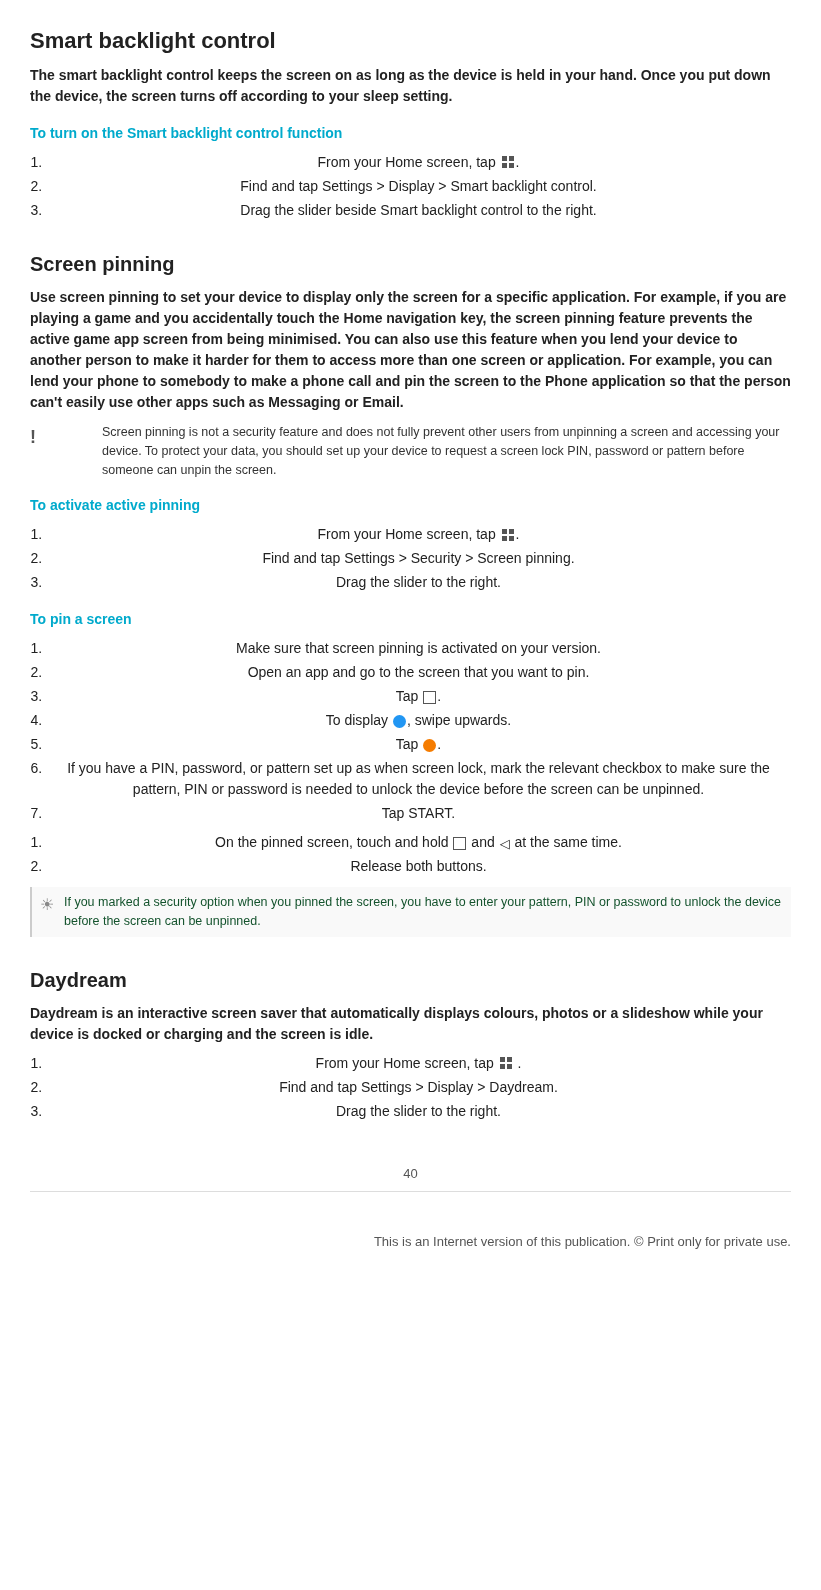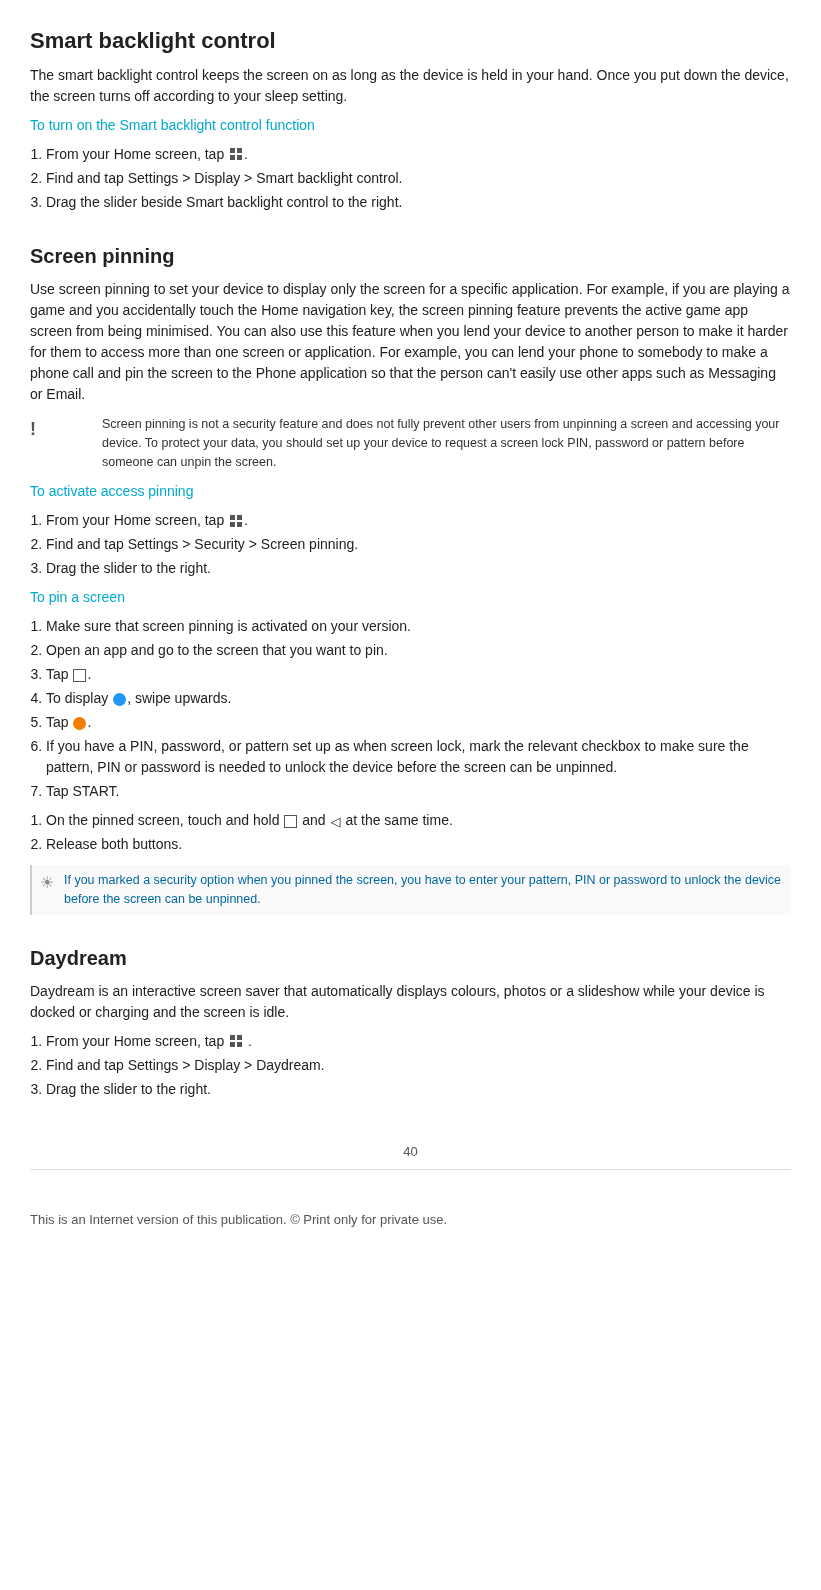--- a/index.html
+++ b/index.html
@@ -21,32 +21,34 @@
     }
     h3 {
       font-size: 20px;
       font-weight: bold;
       margin-top: 24px;
       margin-bottom: 8px;
     }
     .section-title {
       color: #00aacc;
       font-size: 14px;
-      margin-top: 8px;
+      margin-top: 16px;
       margin-bottom: 8px;
     }
     p {
       margin-bottom: 8px;
       font-size: 14px;
       color: #222;
+      font-weight: bold;
     }
     .bold { font-weight: normal; }
     ol {
       margin-left: 16px;
       margin-bottom: 8px;
+      text-align: center;
     }
     ol li {
       margin-bottom: 3px;
       font-size: 14px;
     }
     .warning-box {
       display: flex;
       align-items: flex-start;
       margin: 10px 0 10px 0;
       gap: 8px;
@@ -73,21 +75,21 @@
       border-left: 2px solid #ccc;
       padding: 6px 8px;
     }
     .tip-icon {
       color: #888;
       font-size: 16px;
       min-width: 16px;
     }
     .tip-text {
       font-size: 12.5px;
-      color: #0369a1;
+      color: #14532d;
       line-height: 1.5;
     }
     .icon-square {
       display: inline-block;
       width: 13px;
       height: 13px;
       border: 1.5px solid #555;
       vertical-align: middle;
       margin: 0 1px;
     }
@@ -119,21 +121,21 @@
       display: inline-block;
       width: 14px;
       height: 14px;
       vertical-align: middle;
       margin: 0 1px;
       position: relative;
       top: -1px;
     }
     .icon-grid svg { display: block; }
     .footer {
-      text-align: left;
+      text-align: right;
       margin-top: 40px;
       font-size: 13px;
       color: #555;
     }
     .page-number {
       text-align: center;
       font-size: 13px;
       color: #555;
       margin-top: 42px;
       margin-bottom: 8px;
@@ -167,21 +169,21 @@
 
 <div class="section-gap">
   <h3>Screen pinning</h3>
   <p>Use screen pinning to set your device to display only the screen for a specific application. For example, if you are playing a game and you accidentally touch the Home navigation key, the screen pinning feature prevents the active game app screen from being minimised. You can also use this feature when you lend your device to another person to make it harder for them to access more than one screen or application. For example, you can lend your phone to somebody to make a phone call and pin the screen to the Phone application so that the person can't easily use other apps such as Messaging or Email.</p>
 
   <div class="warning-box">
     <div class="warning-icon">!</div>
     <div class="warning-text">Screen pinning is not a security feature and does not fully prevent other users from unpinning a screen and accessing your device. To protect your data, you should set up your device to request a screen lock PIN, password or pattern before someone can unpin the screen.</div>
   </div>
 
-  <p class="section-title">To activate access pinning</p>
+  <p class="section-title">To activate active pinning</p>
   <ol>
     <li>From your Home screen, tap <span class="icon-grid"><svg width="14" height="14" viewBox="0 0 14 14">
             <rect x="1" y="1" width="5" height="5" fill="#555"></rect>
             <rect x="8" y="1" width="5" height="5" fill="#555"></rect>
             <rect x="1" y="8" width="5" height="5" fill="#555"></rect>
             <rect x="8" y="8" width="5" height="5" fill="#555"></rect>
           </svg></span>.</li>
     <li>Find and tap <span class="bold">Settings</span> &gt; <span class="bold">Security</span> &gt; <span class="bold">Screen pinning</span>.</li>
     <li>Drag the slider to the right.</li>
   </ol>

